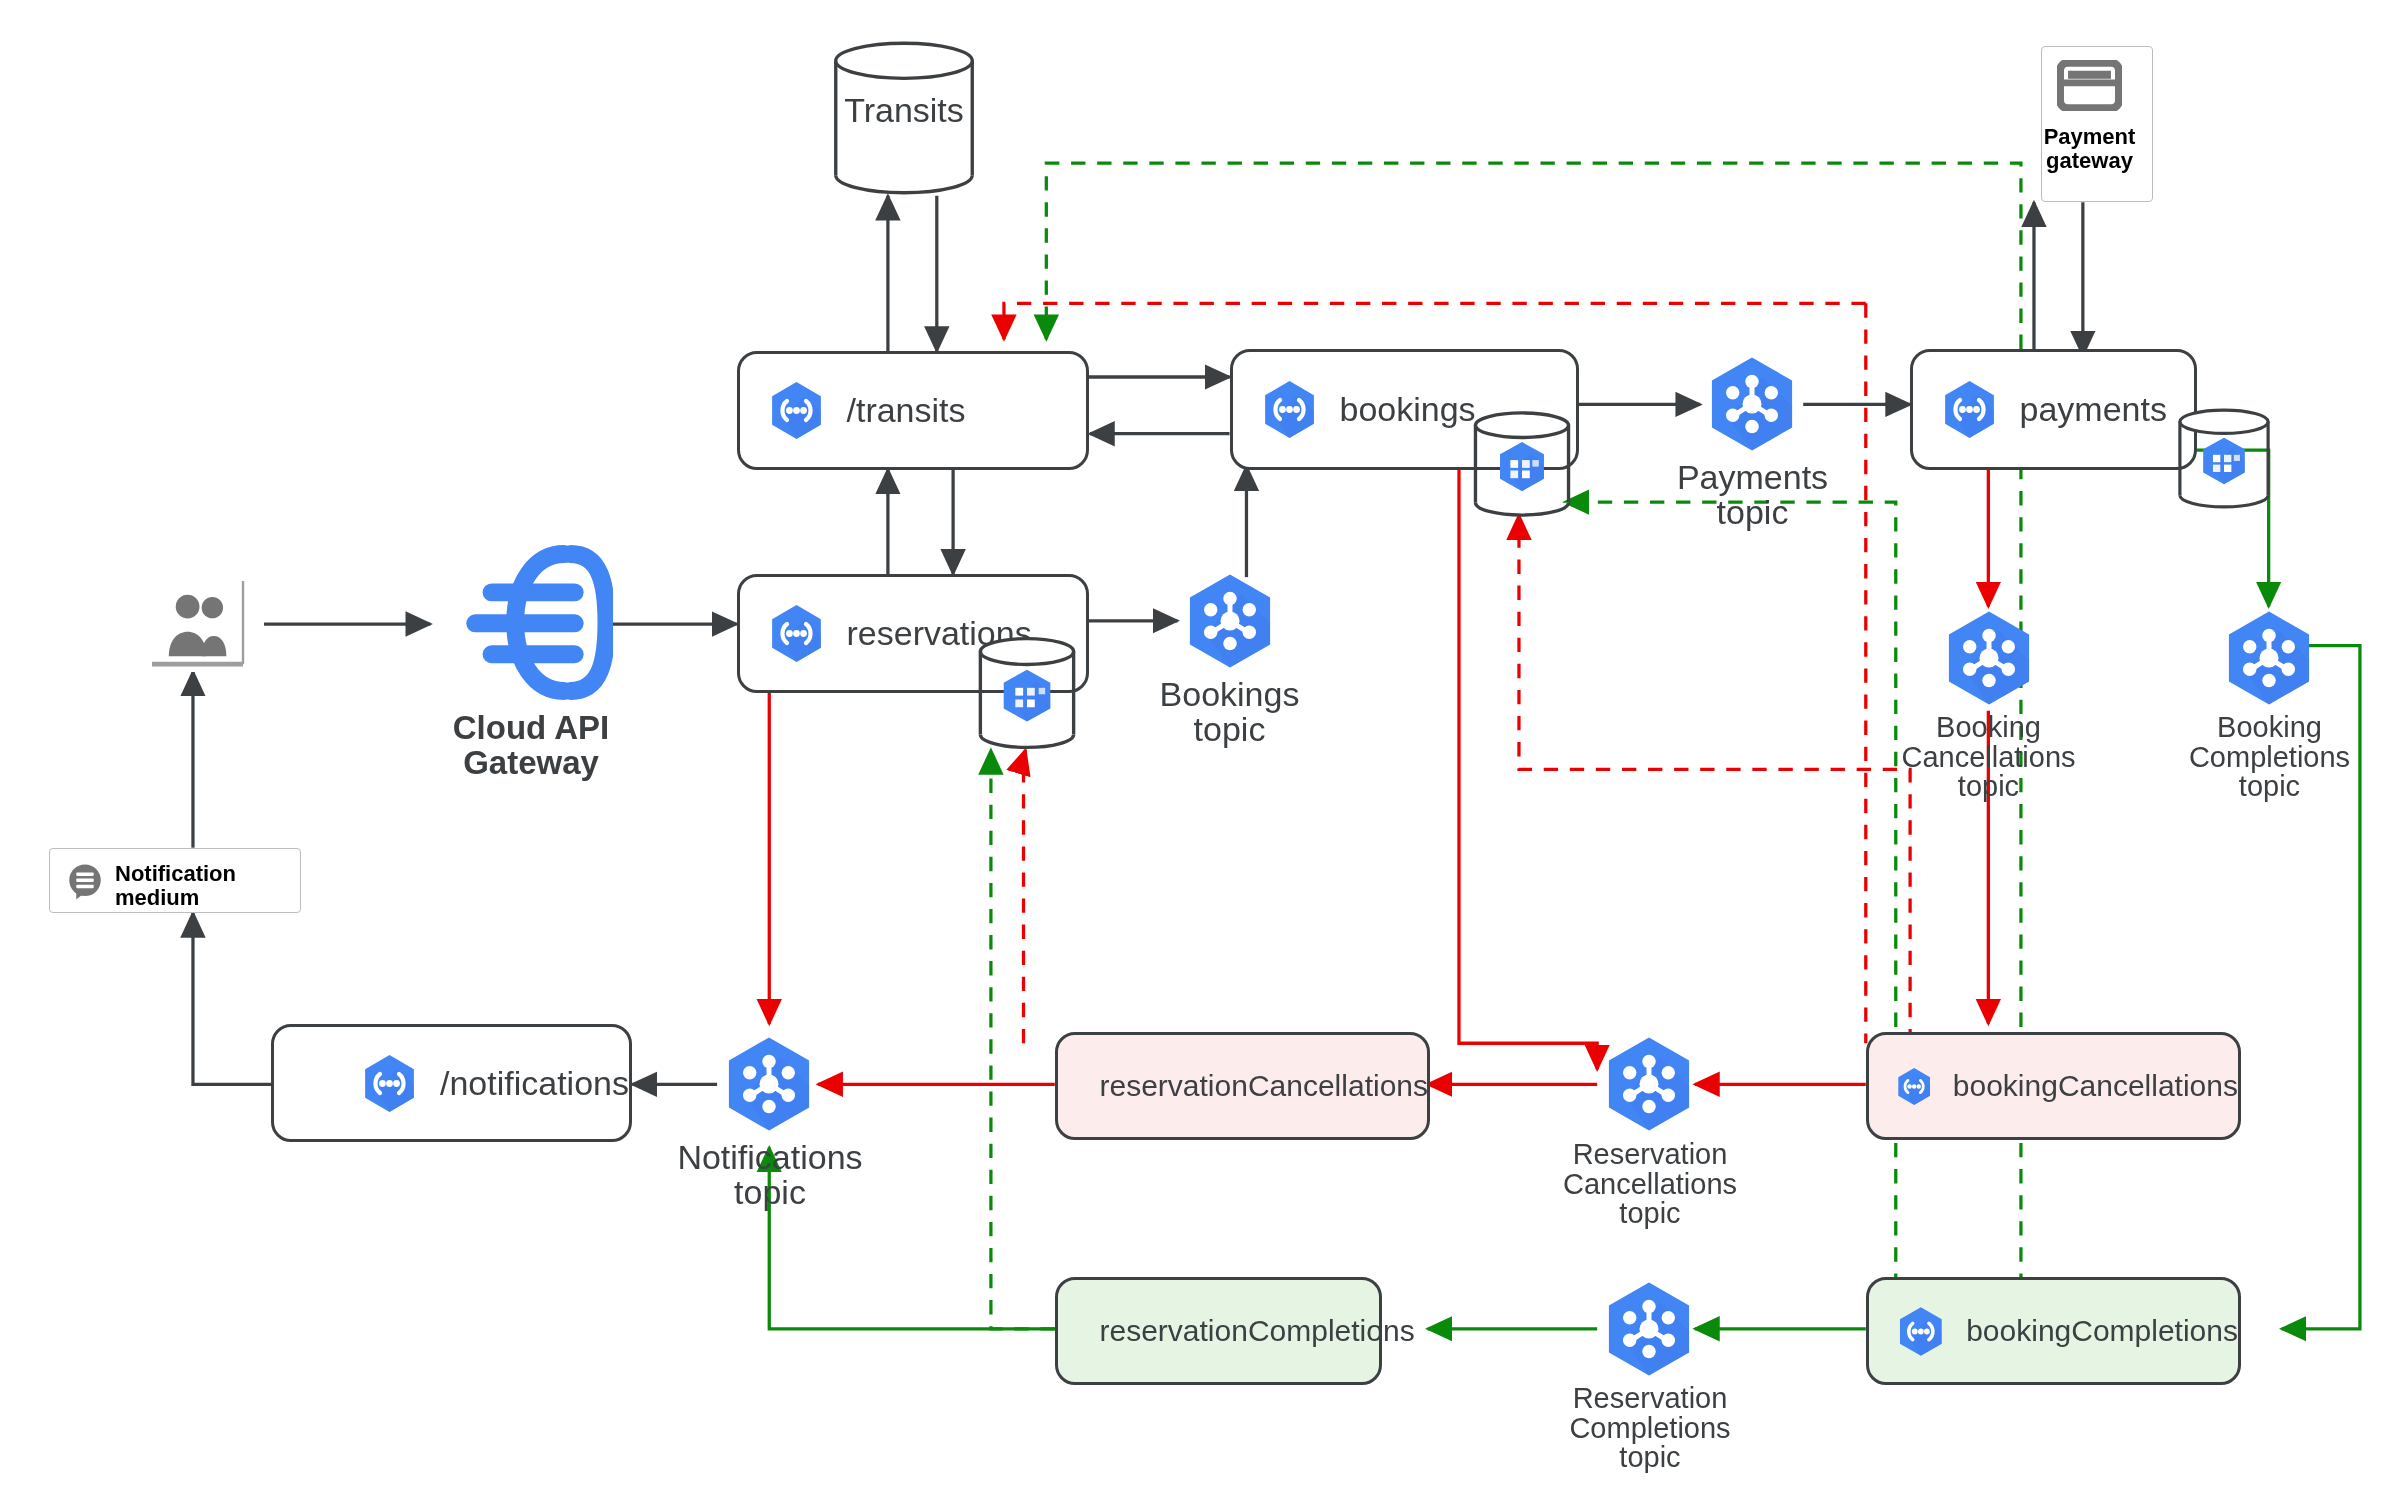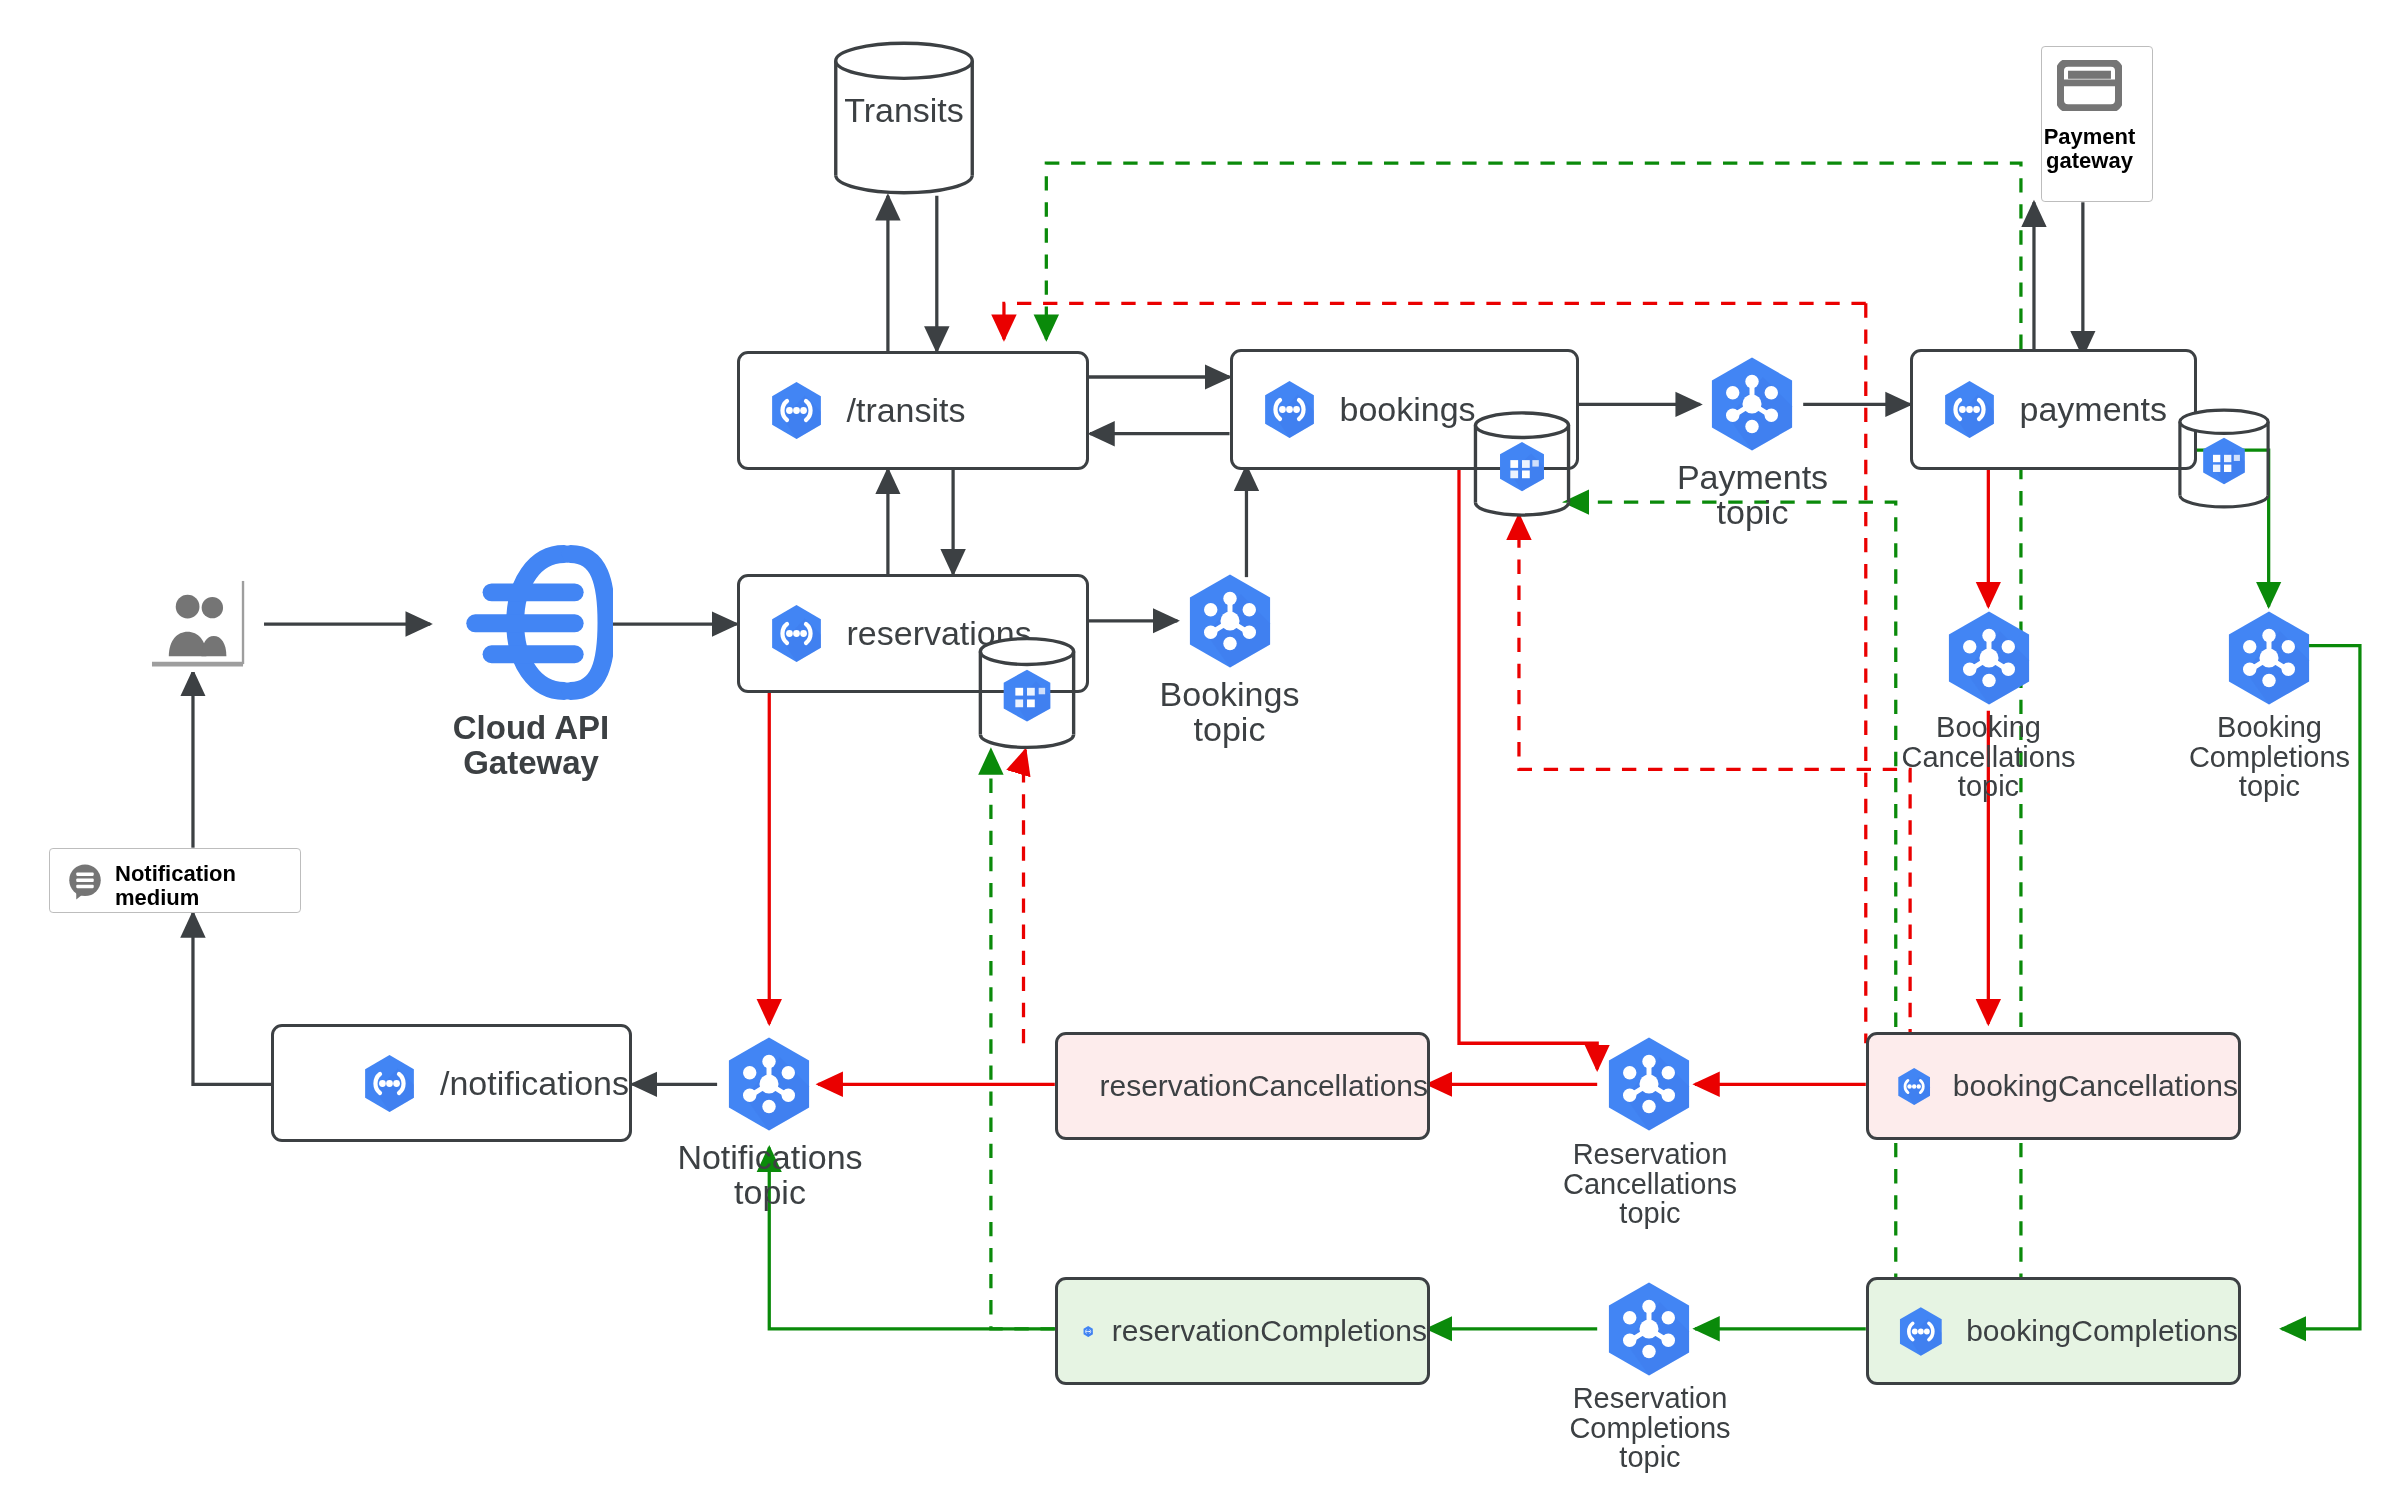--- a/index.html
+++ b/index.html
@@ -4,21 +4,21 @@
 <style>
   html,body{margin:0;padding:0;background:#ffffff;}
   body{font-family:"Liberation Sans", sans-serif;}
   #stage{position:relative;width:2401px;height:1505px;background:#fff;overflow:hidden;}
   svg#wires{position:absolute;left:0;top:0;width:2401px;height:1505px;pointer-events:none;}
 
   .node{position:absolute;box-sizing:border-box;}
 
   
   .svcbox{
-    border:3.3px solid #3c4043;border-radius:11px;background:#ffffff;
+    border:3.3px solid #3c4043;border-radius:20px;background:#ffffff;
     display:flex;align-items:center;gap:18px;padding-left:23.5px;
   }
   .svcbox.red{background:#fdecec;}
   .svcbox.green{background:#e6f4e3;}
   .svcbox .lbl{font-size:34px;color:#3c4043;white-space:nowrap;}
 
   
   .toplabel{
     position:absolute;text-align:center;font-size:29px;line-height:1.02;
     color:#3c4043;white-space:pre-line;
@@ -454,21 +454,21 @@
       <path d="M24,45 L42,34.5 L42,25 L30,13 L14,30 Z" fill="#3b78e7" opacity=".35"></path>
       <path d="M17,17 C12.5,20.5 12.5,27.5 17,31" fill="none" stroke="#fff" stroke-width="3.1" stroke-linecap="round"></path>
       <path d="M31,17 C35.5,20.5 35.5,27.5 31,31" fill="none" stroke="#fff" stroke-width="3.1" stroke-linecap="round"></path>
       <circle cx="18.8" cy="24" r="2.5" fill="#fff"></circle>
       <circle cx="24" cy="24" r="2.5" fill="#fff"></circle>
       <circle cx="29.2" cy="24" r="2.5" fill="#fff"></circle>
     </svg>
     <span class="lbl" style="font-size:30px;">bookingCancellations</span>
   </div>
 
-  <div class="node svcbox green" style="left:1055px;top:1277px;width:375px;height:108px;">
+  <div class="node svcbox green" style="left:1055px;top:1277px;width:327px;height:108px;">
     <svg class="icon" width="59" height="59" viewBox="0 0 48 48">
       <path d="M24,3 L42,13.5 L42,34.5 L24,45 L6,34.5 L6,13.5 Z" fill="#4285f4"></path>
       <path d="M24,45 L42,34.5 L42,25 L30,13 L14,30 Z" fill="#3b78e7" opacity=".35"></path>
       <path d="M17,17 C12.5,20.5 12.5,27.5 17,31" fill="none" stroke="#fff" stroke-width="3.1" stroke-linecap="round"></path>
       <path d="M31,17 C35.5,20.5 35.5,27.5 31,31" fill="none" stroke="#fff" stroke-width="3.1" stroke-linecap="round"></path>
       <circle cx="18.8" cy="24" r="2.5" fill="#fff"></circle>
       <circle cx="24" cy="24" r="2.5" fill="#fff"></circle>
       <circle cx="29.2" cy="24" r="2.5" fill="#fff"></circle>
     </svg>
     <span class="lbl" style="font-size:30px;">reservationCompletions</span>

